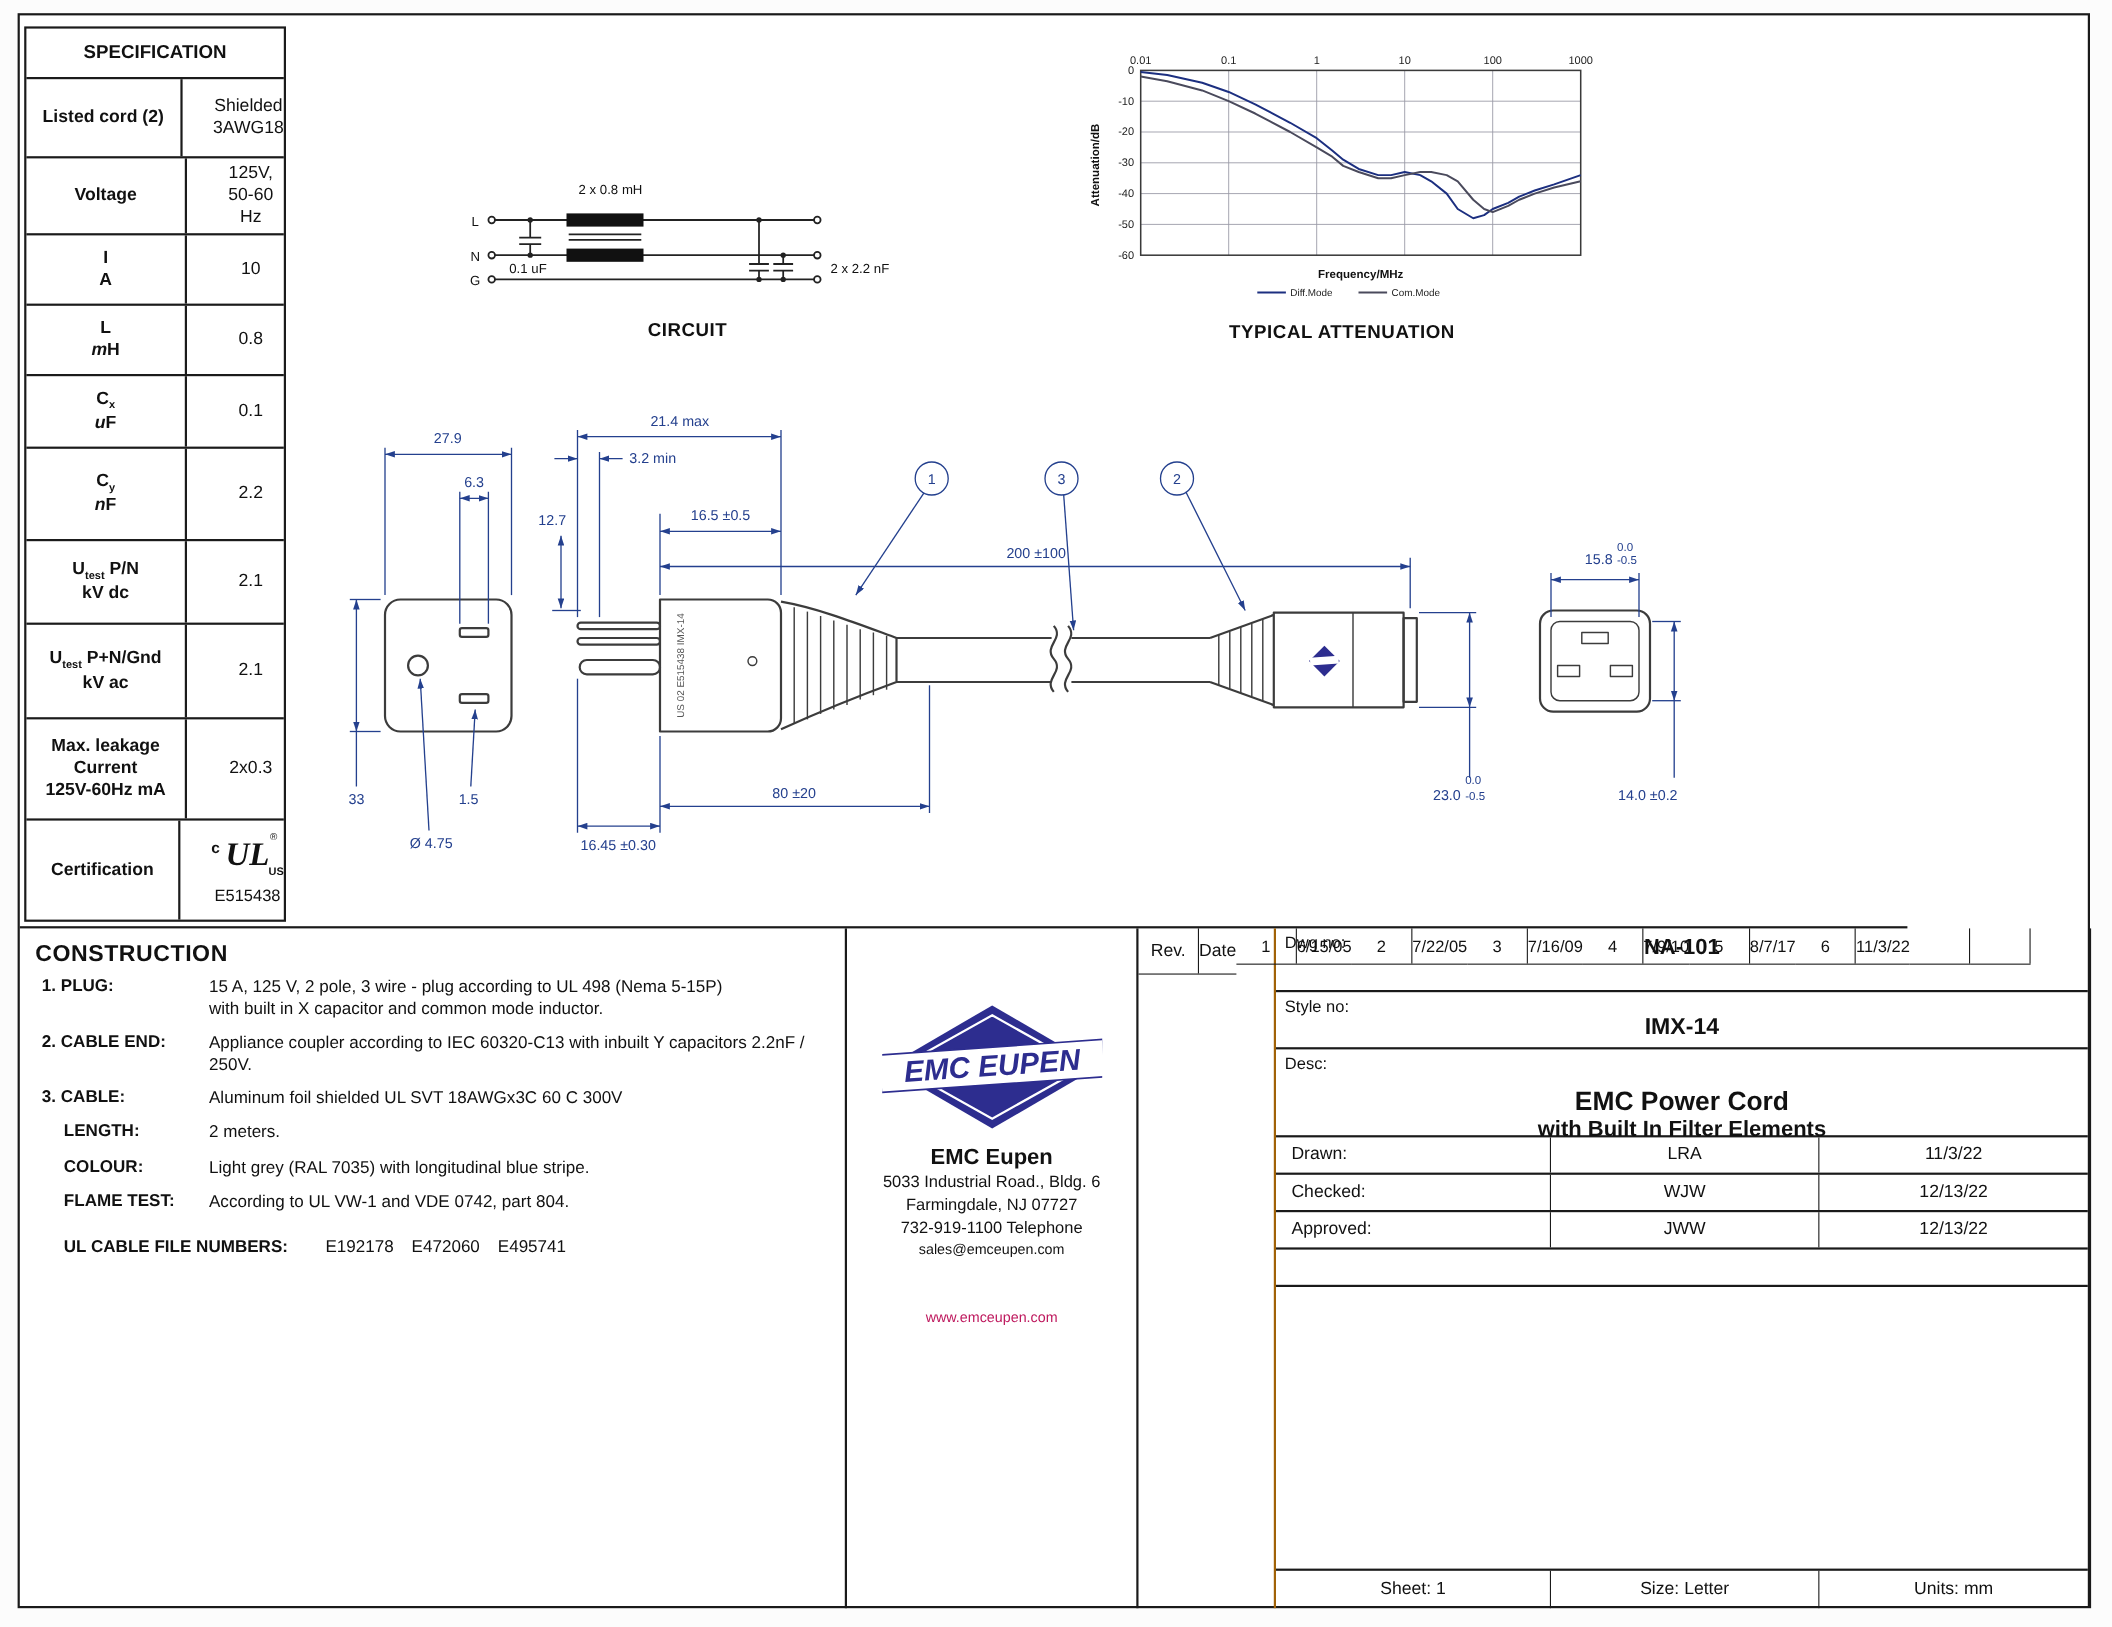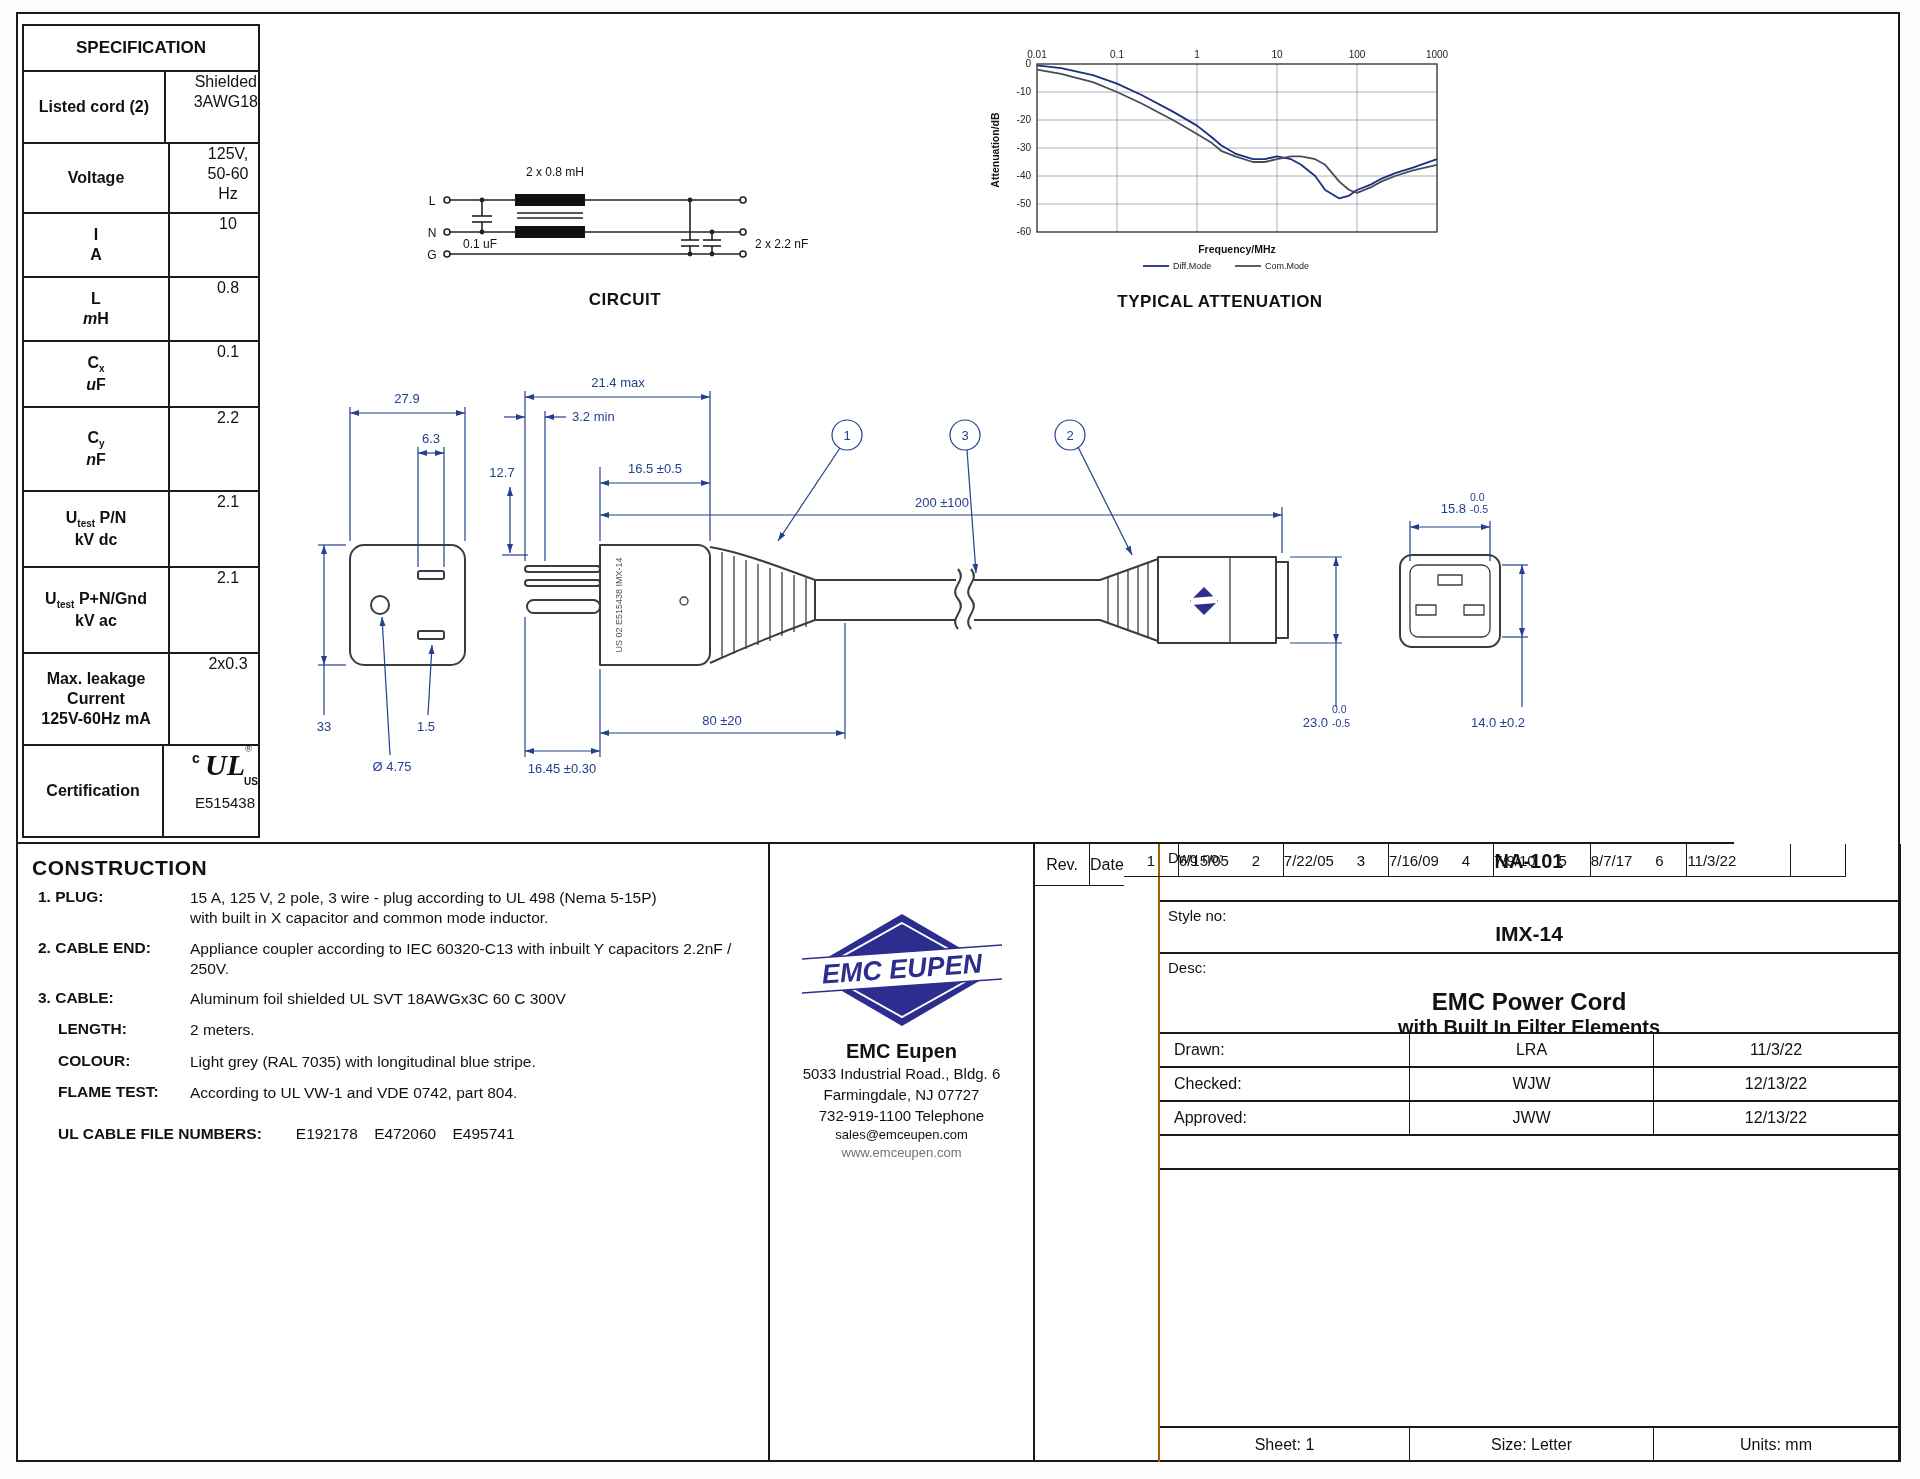--- a/index.html
+++ b/index.html
@@ -12,21 +12,21 @@
   .page {
     position: absolute; left: 16px; top: 12px; width: 1884px; height: 1450px;
     border: 2px solid #1a1a1a; background: #fff;
   }
   
   .spec { position: absolute; left: 4px; top: 10px; width: 238px; border: 2px solid #1b1b1b; background: #fff; }
   .spec-h { height: 46px; border-bottom: 2px solid #1b1b1b; display: flex; align-items: center; justify-content: center; font-weight: bold; font-size: 17px; }
   .srow { display: flex; border-bottom: 2px solid #1b1b1b; }
   .srow:last-child { border-bottom: none; }
   .sl { width: 146px; border-right: 2px solid #1b1b1b; display: flex; flex-direction: column; justify-content: center; align-items: center; text-align: center; font-weight: bold; font-size: 16px; line-height: 1.25; padding: 2px; }
-  .sv { flex: 1; display: flex; flex-direction: column; align-items: center; text-align: center; font-size: 16px; line-height: 1.25; margin-left: 28px; }
+  .sv { flex: 1; display: flex; flex-direction: column; justify-content: center; align-items: center; text-align: center; font-size: 16px; line-height: 1.25; margin-left: 28px; }
   .sl sub { font-size: 10px; }
   .it { font-style: italic; }
   .ulmark { position: relative; width: 66px; height: 42px; }
   .ul-c { position: absolute; left: 0; top: 4px; font-weight: bold; font-size: 14px; }
   .ul-main { position: absolute; left: 13px; top: 0; font-weight: bold; font-style: italic; font-size: 30px; font-family: "Liberation Serif", serif; }
   .ul-reg { position: absolute; right: 6px; top: -2px; font-size: 9px; }
   .ul-us { position: absolute; right: 0; bottom: 0; font-size: 10px; font-weight: bold; }
   .ul-file { font-size: 15px; margin-top: 6px; }
   
   .caption { position: absolute; text-align: center; font-weight: bold; font-size: 17px; letter-spacing: 0.5px; }
@@ -50,21 +50,21 @@
   .crow { display: flex; align-items: flex-start; }
   .clabel { flex: 0 0 158px; font-weight: bold; padding-left: 6px; }
   .clabel.ind { padding-left: 26px; }
   .ctext { width: 572px; line-height: 1.32; white-space: pre-line; }
   .culabel { font-weight: bold; padding-left: 26px; }
   .culist { margin-left: 34px; word-spacing: 12px; }
   .company { position: absolute; left: 752px; top: 0; width: 265px; height: 618px; border-right: 2px solid #1a1a1a; text-align: center; padding-top: 66px; }
   .co-name { font-size: 20px; font-weight: bold; margin-top: 6px; }
   .co-line { font-size: 15px; line-height: 1.4; }
   .co-mail { font-size: 13px; line-height: 1.4; }
-  .co-web { font-size: 13px; line-height: 1.4; color: #737373; }
+  .co-web { font-size: 13px; line-height: 1.4; color: #be185d; margin-top: 44px; }
   .revs { position: absolute; left: 1017px; top: 0; width: 125px; height: 618px; border-right: 2px solid #a16207; display: flex; }
   .rv-head { display: flex; height: 42px; border-bottom: 1.5px solid #1a1a1a; font-size: 16px; }
   .rv-row { display: flex; height: 33px; border-bottom: 1.5px solid #1a1a1a; font-size: 15px; }
   .rv-c1 { width: 55px; border-right: 1.5px solid #1a1a1a; display: flex; align-items: center; justify-content: center; }
   .rv-c2 { flex: 1; display: flex; align-items: center; justify-content: center; }
   .rv-fill { flex: 1; display: flex; }
   .rv-fill .rv-c1 { height: 100%; }
   .tblock { position: absolute; left: 1142px; top: 0; width: 738px; height: 618px; display: flex; flex-direction: column; }
   .tb-row { position: relative; border-bottom: 2px solid #1a1a1a; }
   .tb-lab { position: absolute; left: 8px; top: 5px; font-size: 15px; }

